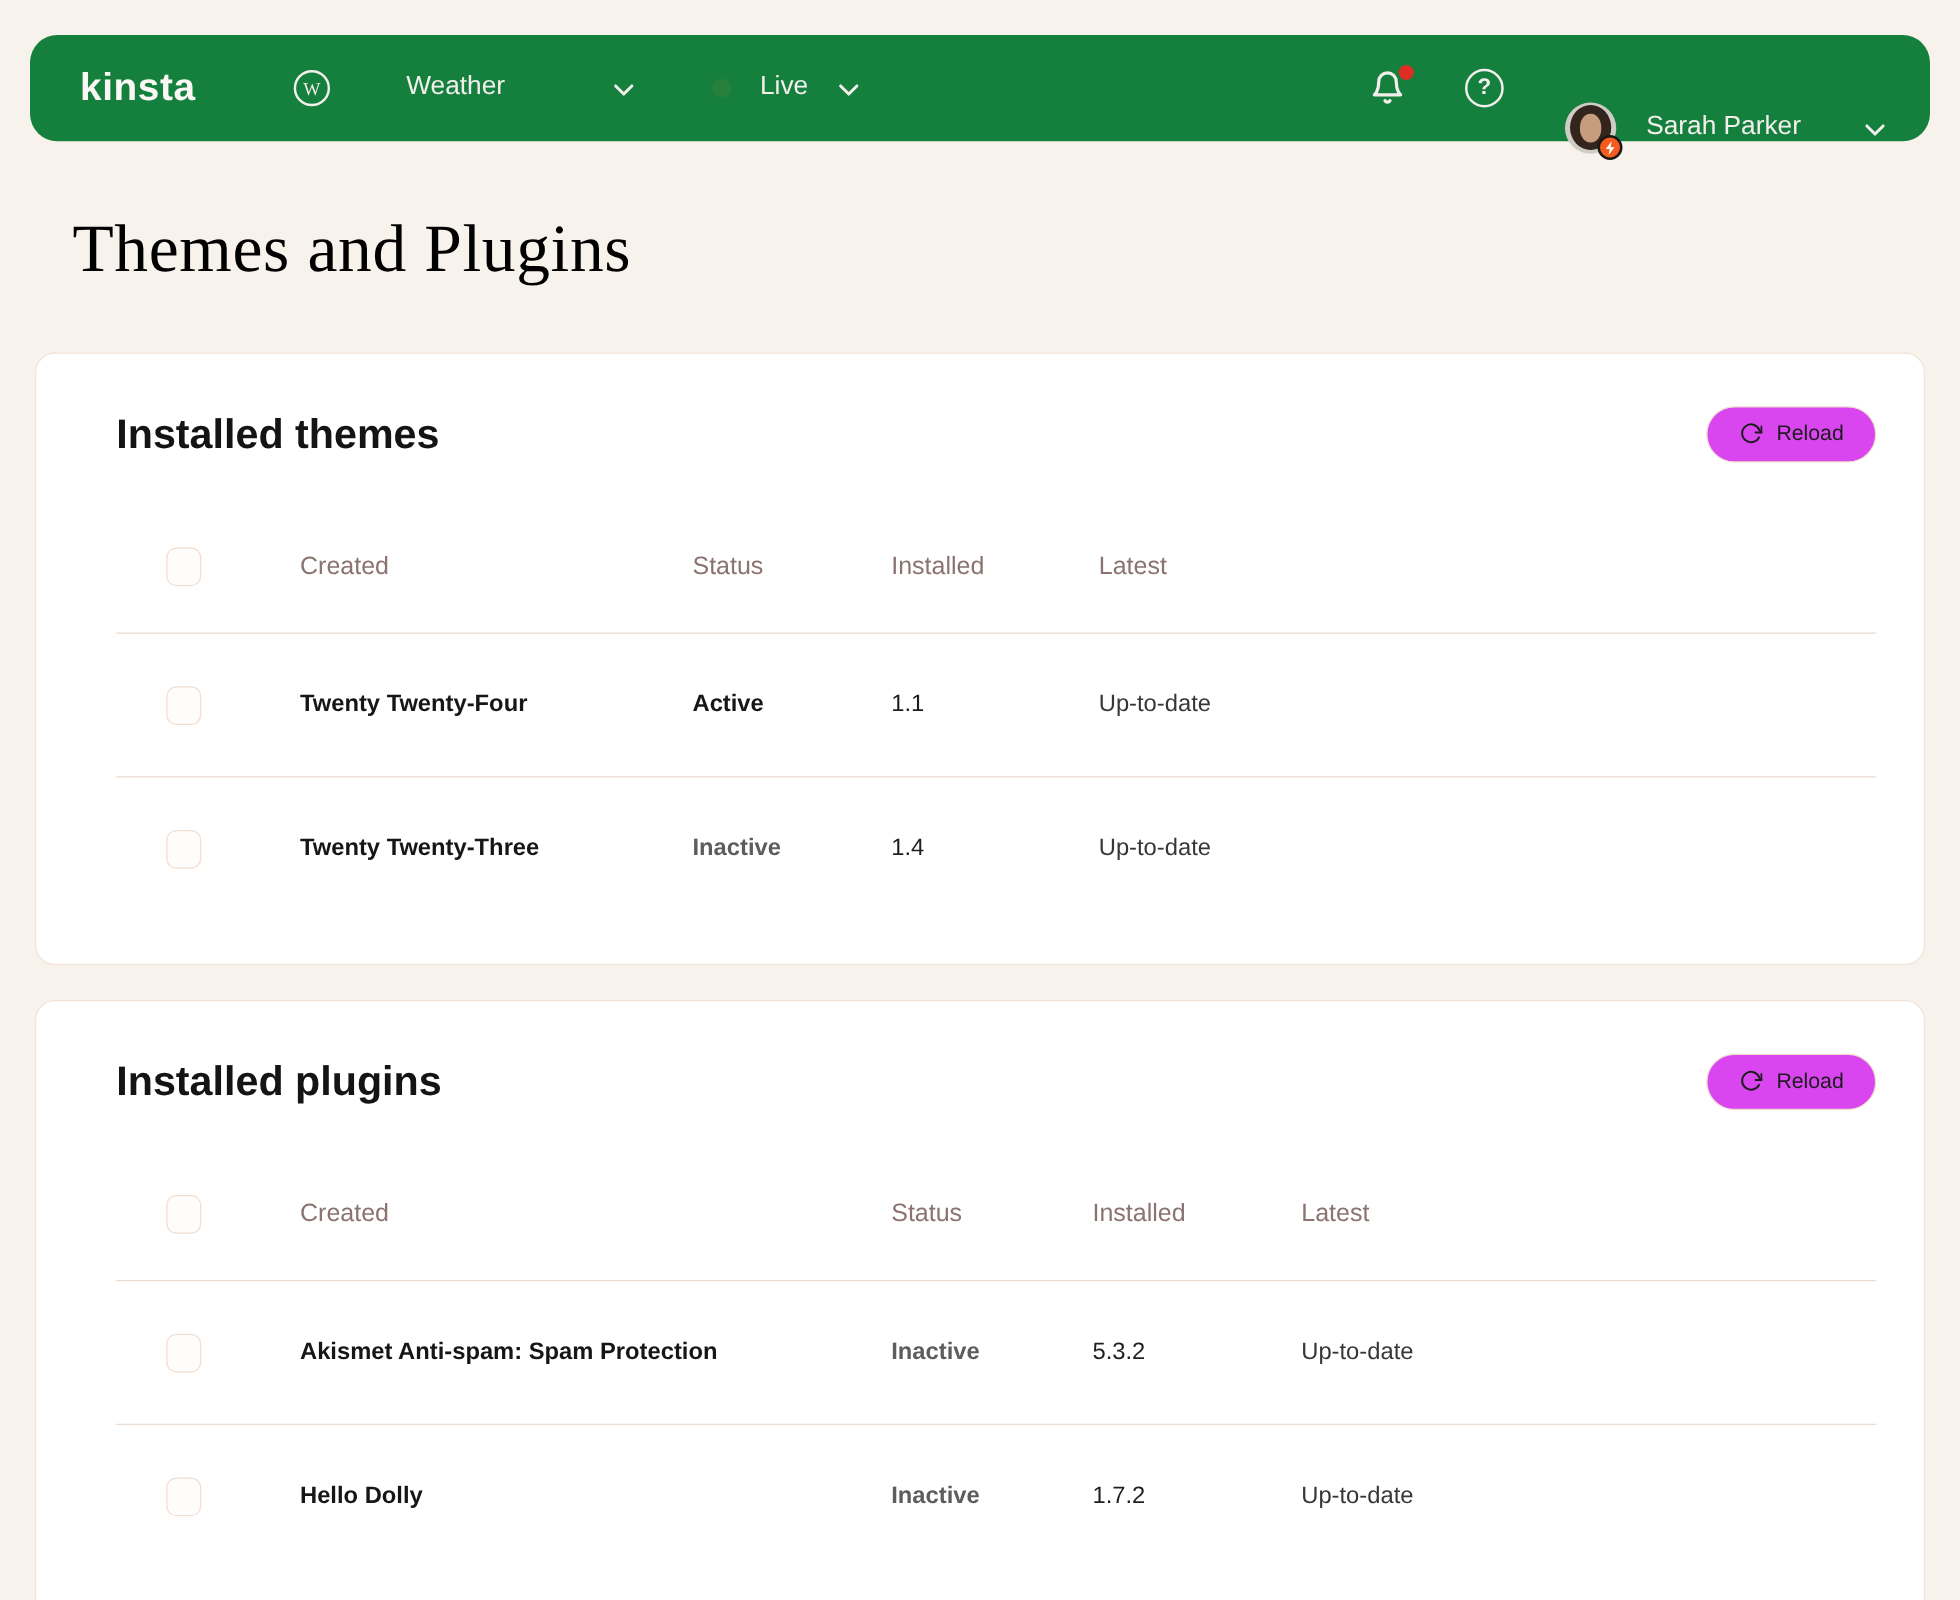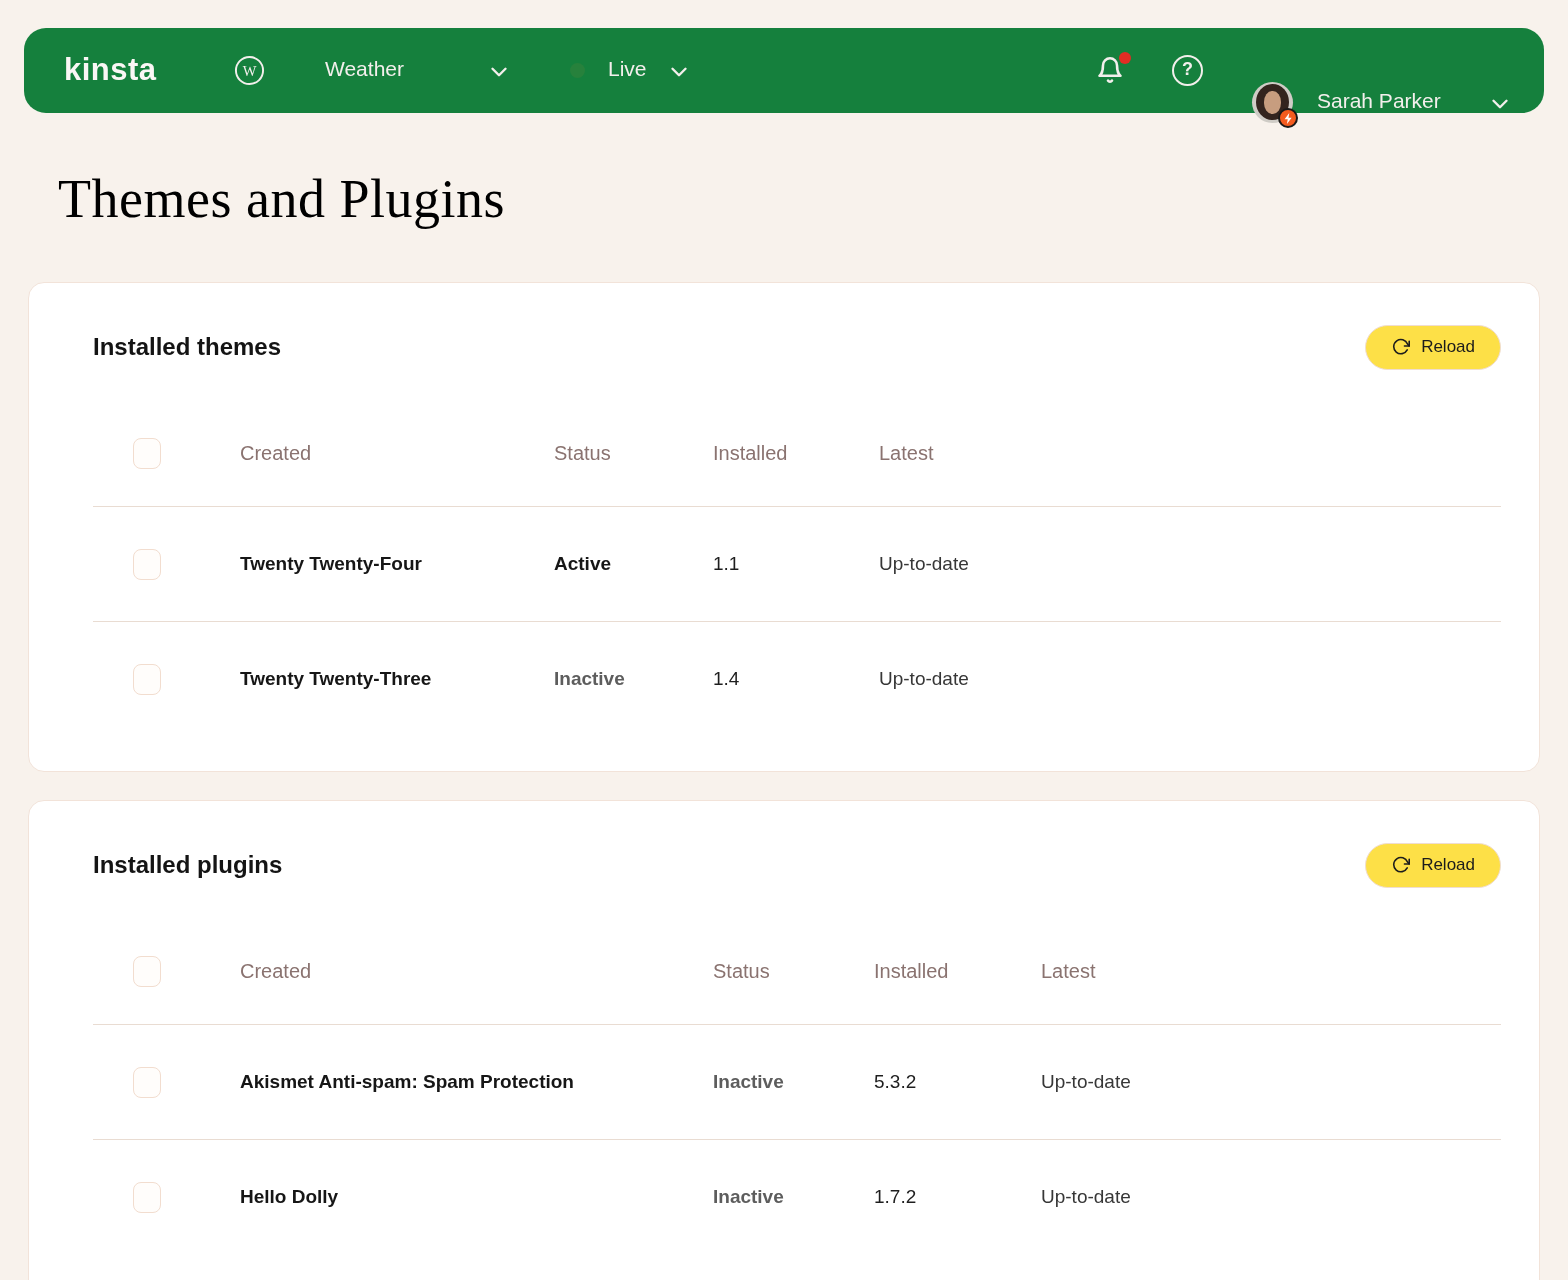--- a/index.html
+++ b/index.html
@@ -77,24 +77,24 @@
   .card {
     position:absolute; left:28px; width:1512px;
     background:#ffffff; border:1px solid #f2e3d9; border-radius:16px;
   }
   .card-themes { top:282px; height:490px; }
   .card-plugins { top:800px; height:560px; }
   .card-head {
     display:flex; justify-content:space-between; align-items:center;
     padding:40px 38px 0 64px; height:88px;
   }
-  .card-title { font-size:24px; font-weight:700; color:#141414; }
+  .card-title { font-size:33px; font-weight:700; color:#141414; }
   .reload-btn {
     display:flex; align-items:center; gap:11px;
-    height:45px; padding:0 25px; background:#fde047;
+    height:45px; padding:0 25px; background:#d946ef;
     border:1px solid #f0ddd0; border-radius:23px;
     font-size:17px; font-weight:500; color:#1c1c1c; cursor:pointer;
     font-family:"Liberation Sans", sans-serif;
   }
 
   
   .table { margin-top:30px; }
   .trow {
     display:grid; align-items:center;
     margin:0 0 0 0;

